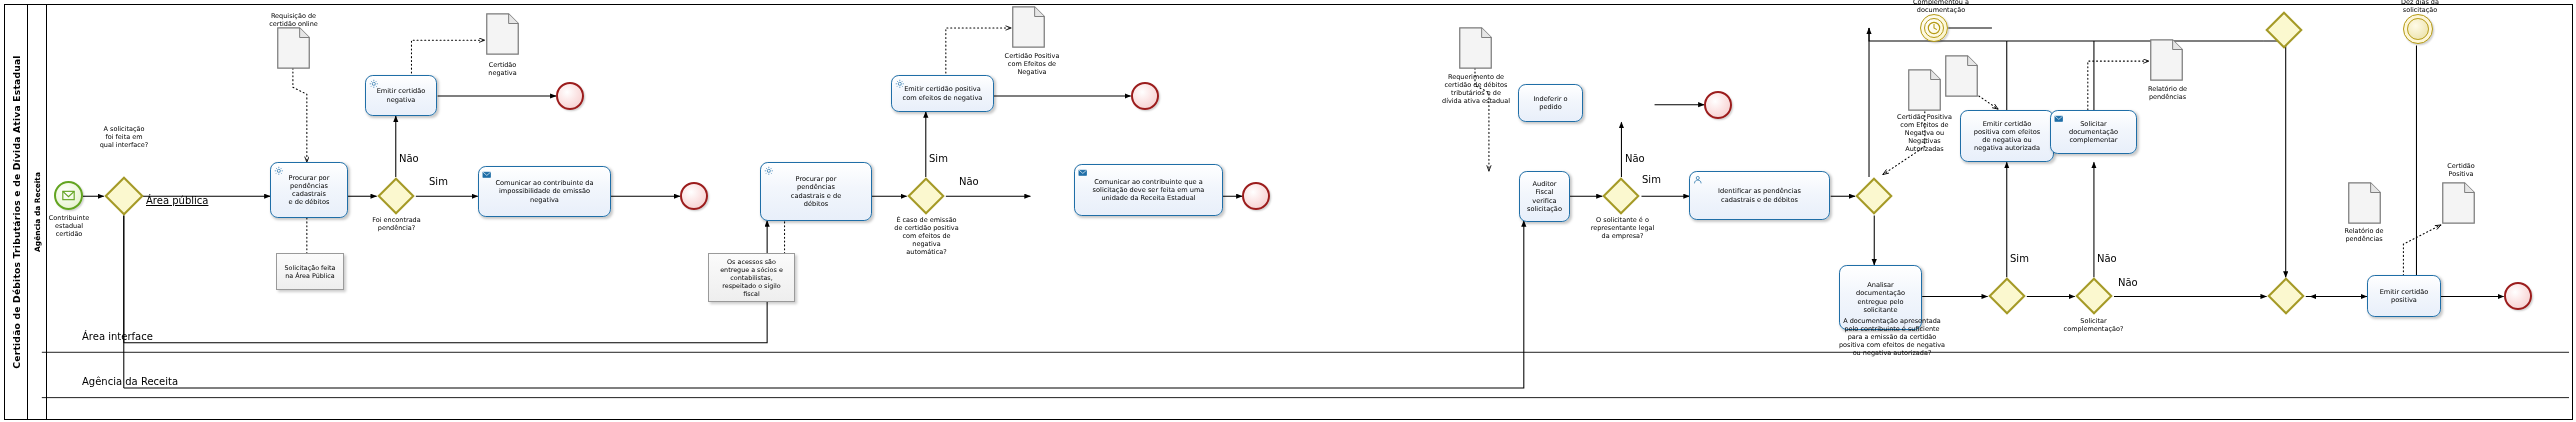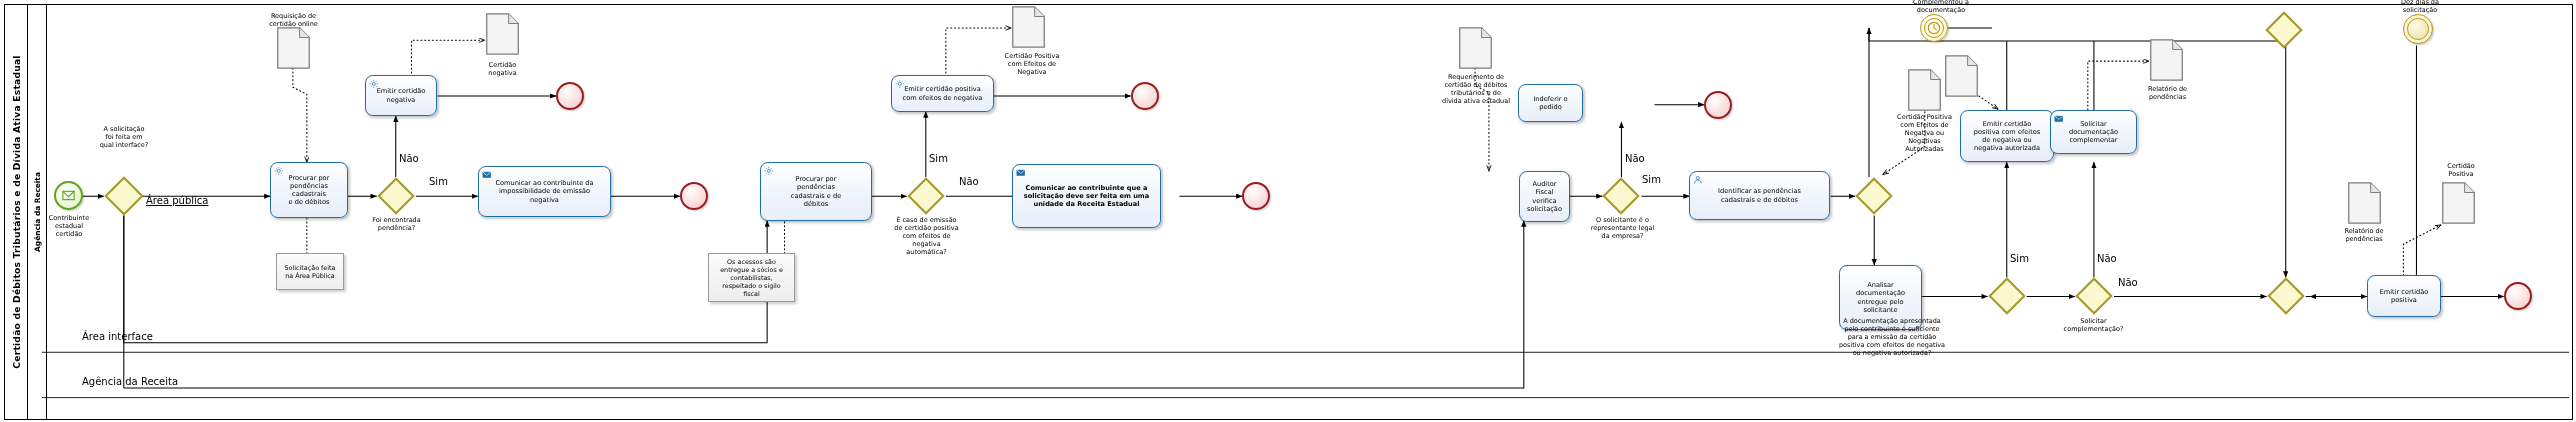--- a/index.html
+++ b/index.html
@@ -331,21 +331,21 @@
       <path d="M2,2 L27,2 L38,13 L38,48 L2,48 z" fill="#f4f4f4" stroke="#7a7a7a" stroke-width="1.4"></path>
       <path d="M27,2 L27,13 L38,13" fill="#e6e6e6" stroke="#7a7a7a" stroke-width="1.1"></path>
     </svg>
   </div>
   <div class="lbl" style="left:991px;top:52px;width:82px;"><span style="white-space:pre-line">Certidão Positiva
 com Efeitos de
 Negativa</span></div>
 
   <div class="ev ev-end" style="left:1131px;top:82px;width:28px;height:28px;"></div>
 
-  <div class="task" style="left:1012px;top:164px;width:149px;height:64px;font-weight:bold;">
+  <div class="task" style="left:1074px;top:164px;width:149px;height:52px;">
     <svg class="ticon" viewBox="0 0 16 16">
       <rect x="1.5" y="3.5" width="13" height="9" fill="#1f6ea7" stroke="#1f6ea7" stroke-width="1"></rect>
       <path d="M1.5,3.5 L8,9 L14.5,3.5" fill="none" stroke="#ffffff" stroke-width="1.1"></path>
     </svg>
     <span class="tlabel" style="white-space:pre-line">Comunicar ao contribuinte que a
 solicitação deve ser feita em uma
 unidade da Receita Estadual</span>
   </div>
 
   <div class="ev ev-end" style="left:1242px;top:182px;width:28px;height:28px;"></div>

